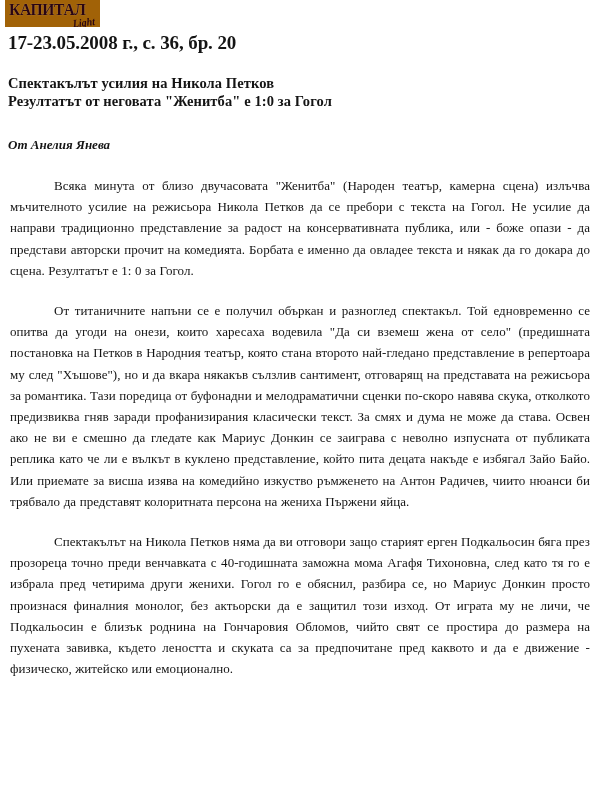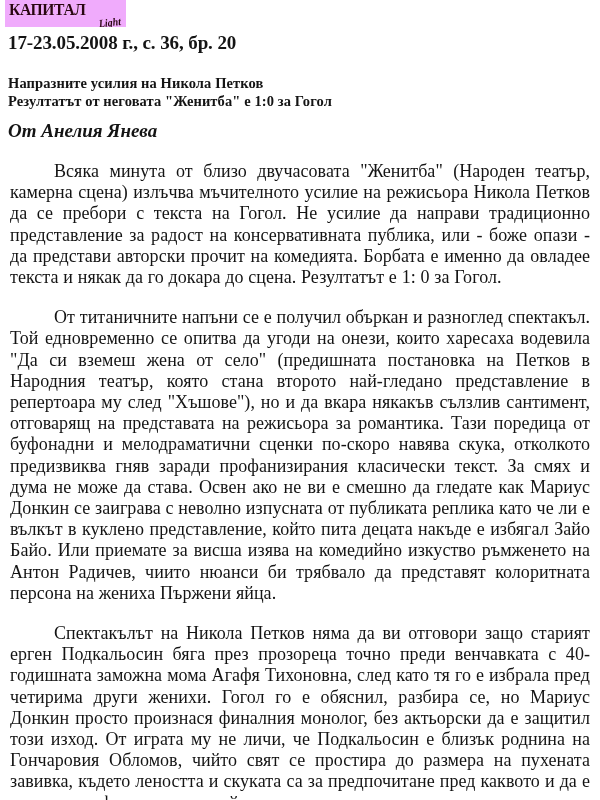--- a/index.html
+++ b/index.html
@@ -76,58 +76,58 @@
   }
   .headline-line {
     font-size: 14.5px;
     font-weight: bold;
     line-height: 18px;
     letter-spacing: 0.1px;
   }
 
   
   .byline {
-    margin: 12px 0 0 3px;
-    font-size: 19px;
+    margin: 26px 0 0 3px;
+    font-size: 13px;
     font-weight: bold;
     font-style: italic;
     line-height: 17px;
   }
 
   
   .article-body {
     margin: 22px 0 0 0;
     padding: 0 5px 0 5px;
   }
   .para {
     margin: 4px 0 19px 0;
-    font-size: 18px;
+    font-size: 13px;
     line-height: 21.2px;
     text-align: justify;
     text-indent: 44px;
     letter-spacing: 0.05px;
     word-spacing: 0.2px;
     hyphens: none;
   }
   .para:last-child { margin-bottom: 0; }
 </style>
 </head>
 <body>
 
 <div class="page">
 
-  <div class="masthead" style="background: #f0abfc; padding-left: 26px;">
+  <div class="masthead" style="background: #a16207;">
     <span class="masthead-word" style="color: rgb(42, 5, 18);">КАПИТАЛ</span>
     <span class="masthead-sub" style="color: rgb(42, 5, 18);">Light</span>
   </div>
 
   <div class="issue-line">17-23.05.2008 г., с. 36, бр. 20</div>
 
   <div class="headline">
-    <div class="headline-line">Напразните усилия на Никола Петков</div>
+    <div class="headline-line">Спектакълът усилия на Никола Петков</div>
     <div class="headline-line">Резултатът от неговата "Женитба" е 1:0 за Гогол</div>
   </div>
 
   <div class="byline">От Анелия Янева</div>
 
   <div class="article-body">
     <p class="para">Всяка минута от близо двучасовата "Женитба" (Народен театър, камерна сцена) излъчва мъчителното усилие на режисьора Никола Петков да се пребори с текста на Гогол. Не усилие да направи традиционно представление за радост на консервативната публика, или - боже опази - да представи авторски прочит на комедията. Борбата е именно да овладее текста и някак да го докара до сцена. Резултатът е 1: 0 за Гогол.</p>
     <p class="para">От титаничните напъни се е получил объркан и разноглед спектакъл. Той едновременно се опитва да угоди на онези, които харесаха водевила "Да си вземеш жена от село" (предишната постановка на Петков в Народния театър, която стана второто най-гледано представление в репертоара му след "Хъшове"), но и да вкара някакъв сълзлив сантимент, отговарящ на представата на режисьора за романтика. Тази поредица от буфонадни и мелодраматични сценки по-скоро навява скука, отколкото предизвиква гняв заради профанизирания класически текст. За смях и дума не може да става. Освен ако не ви е смешно да гледате как Мариус Донкин се заиграва с неволно изпусната от публиката реплика като че ли е вълкът в куклено представление, който пита децата накъде е избягал Зайо Байо. Или приемате за висша изява на комедийно изкуство ръмженето на Антон Радичев, чиито нюанси би трябвало да представят колоритната персона на жениха Пържени яйца.</p>
     <p class="para">Спектакълът на Никола Петков няма да ви отговори защо старият ерген Подкальосин бяга през прозореца точно преди венчавката с 40-годишната заможна мома Агафя Тихоновна, след като тя го е избрала пред четирима други женихи. Гогол го е обяснил, разбира се, но Мариус Донкин просто произнася финалния монолог, без актьорски да е защитил този изход. От играта му не личи, че Подкальосин е близък роднина на Гончаровия Обломов, чийто свят се простира до размера на пухената завивка, където леността и скуката са за предпочитане пред каквото и да е движение - физическо, житейско или емоционално.</p>
   </div>

